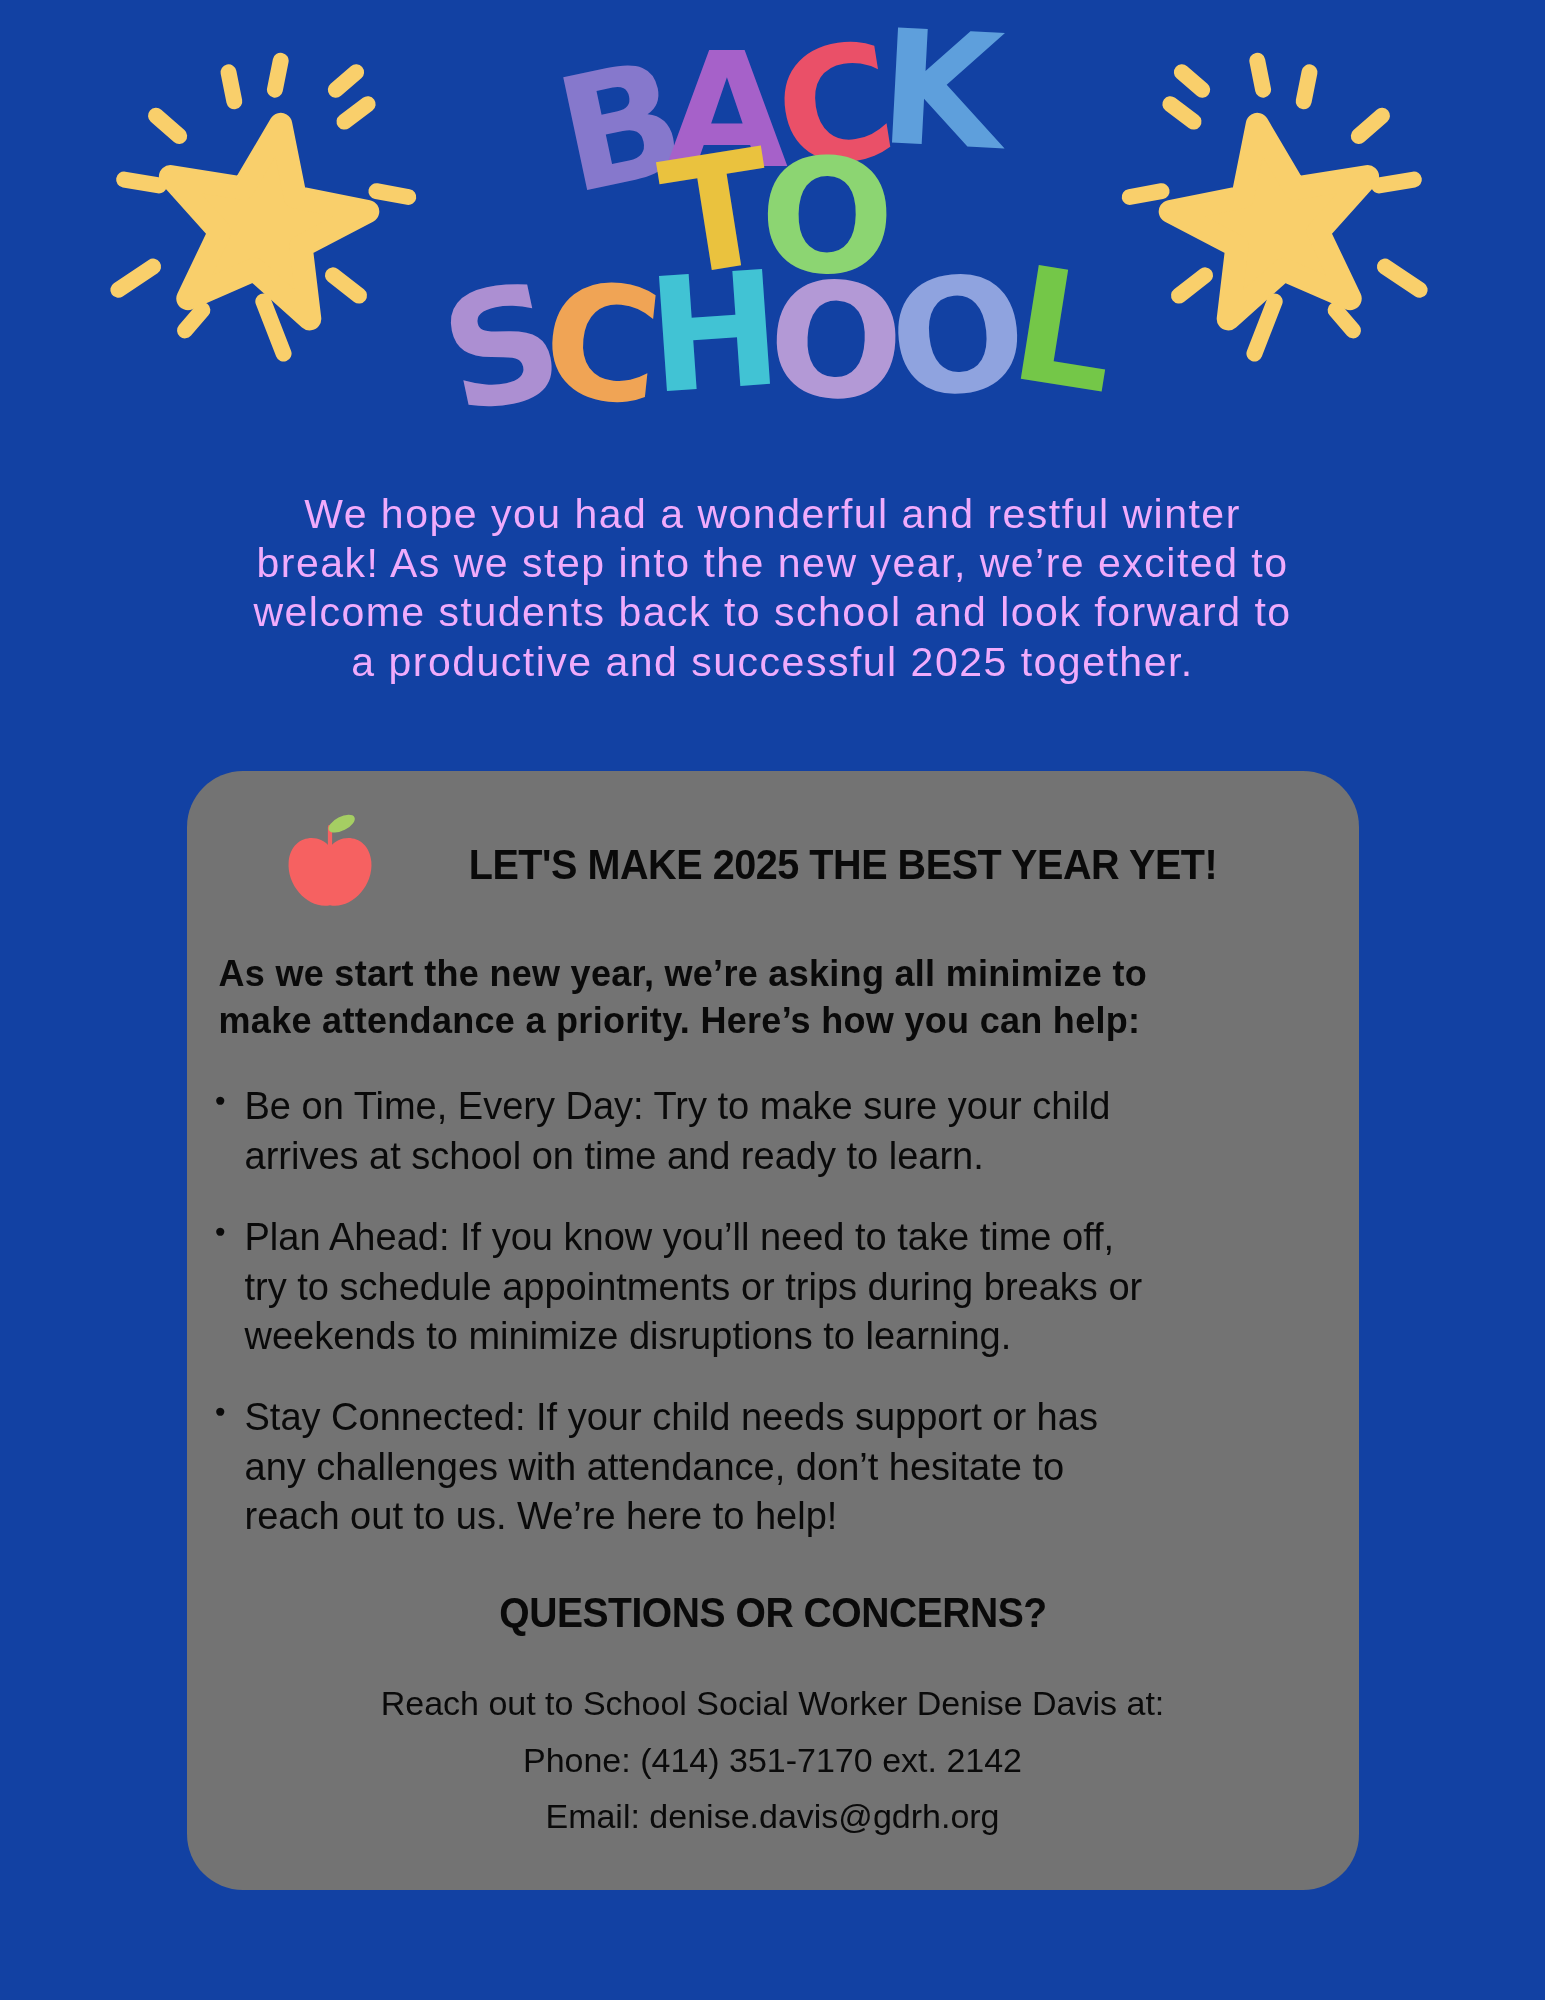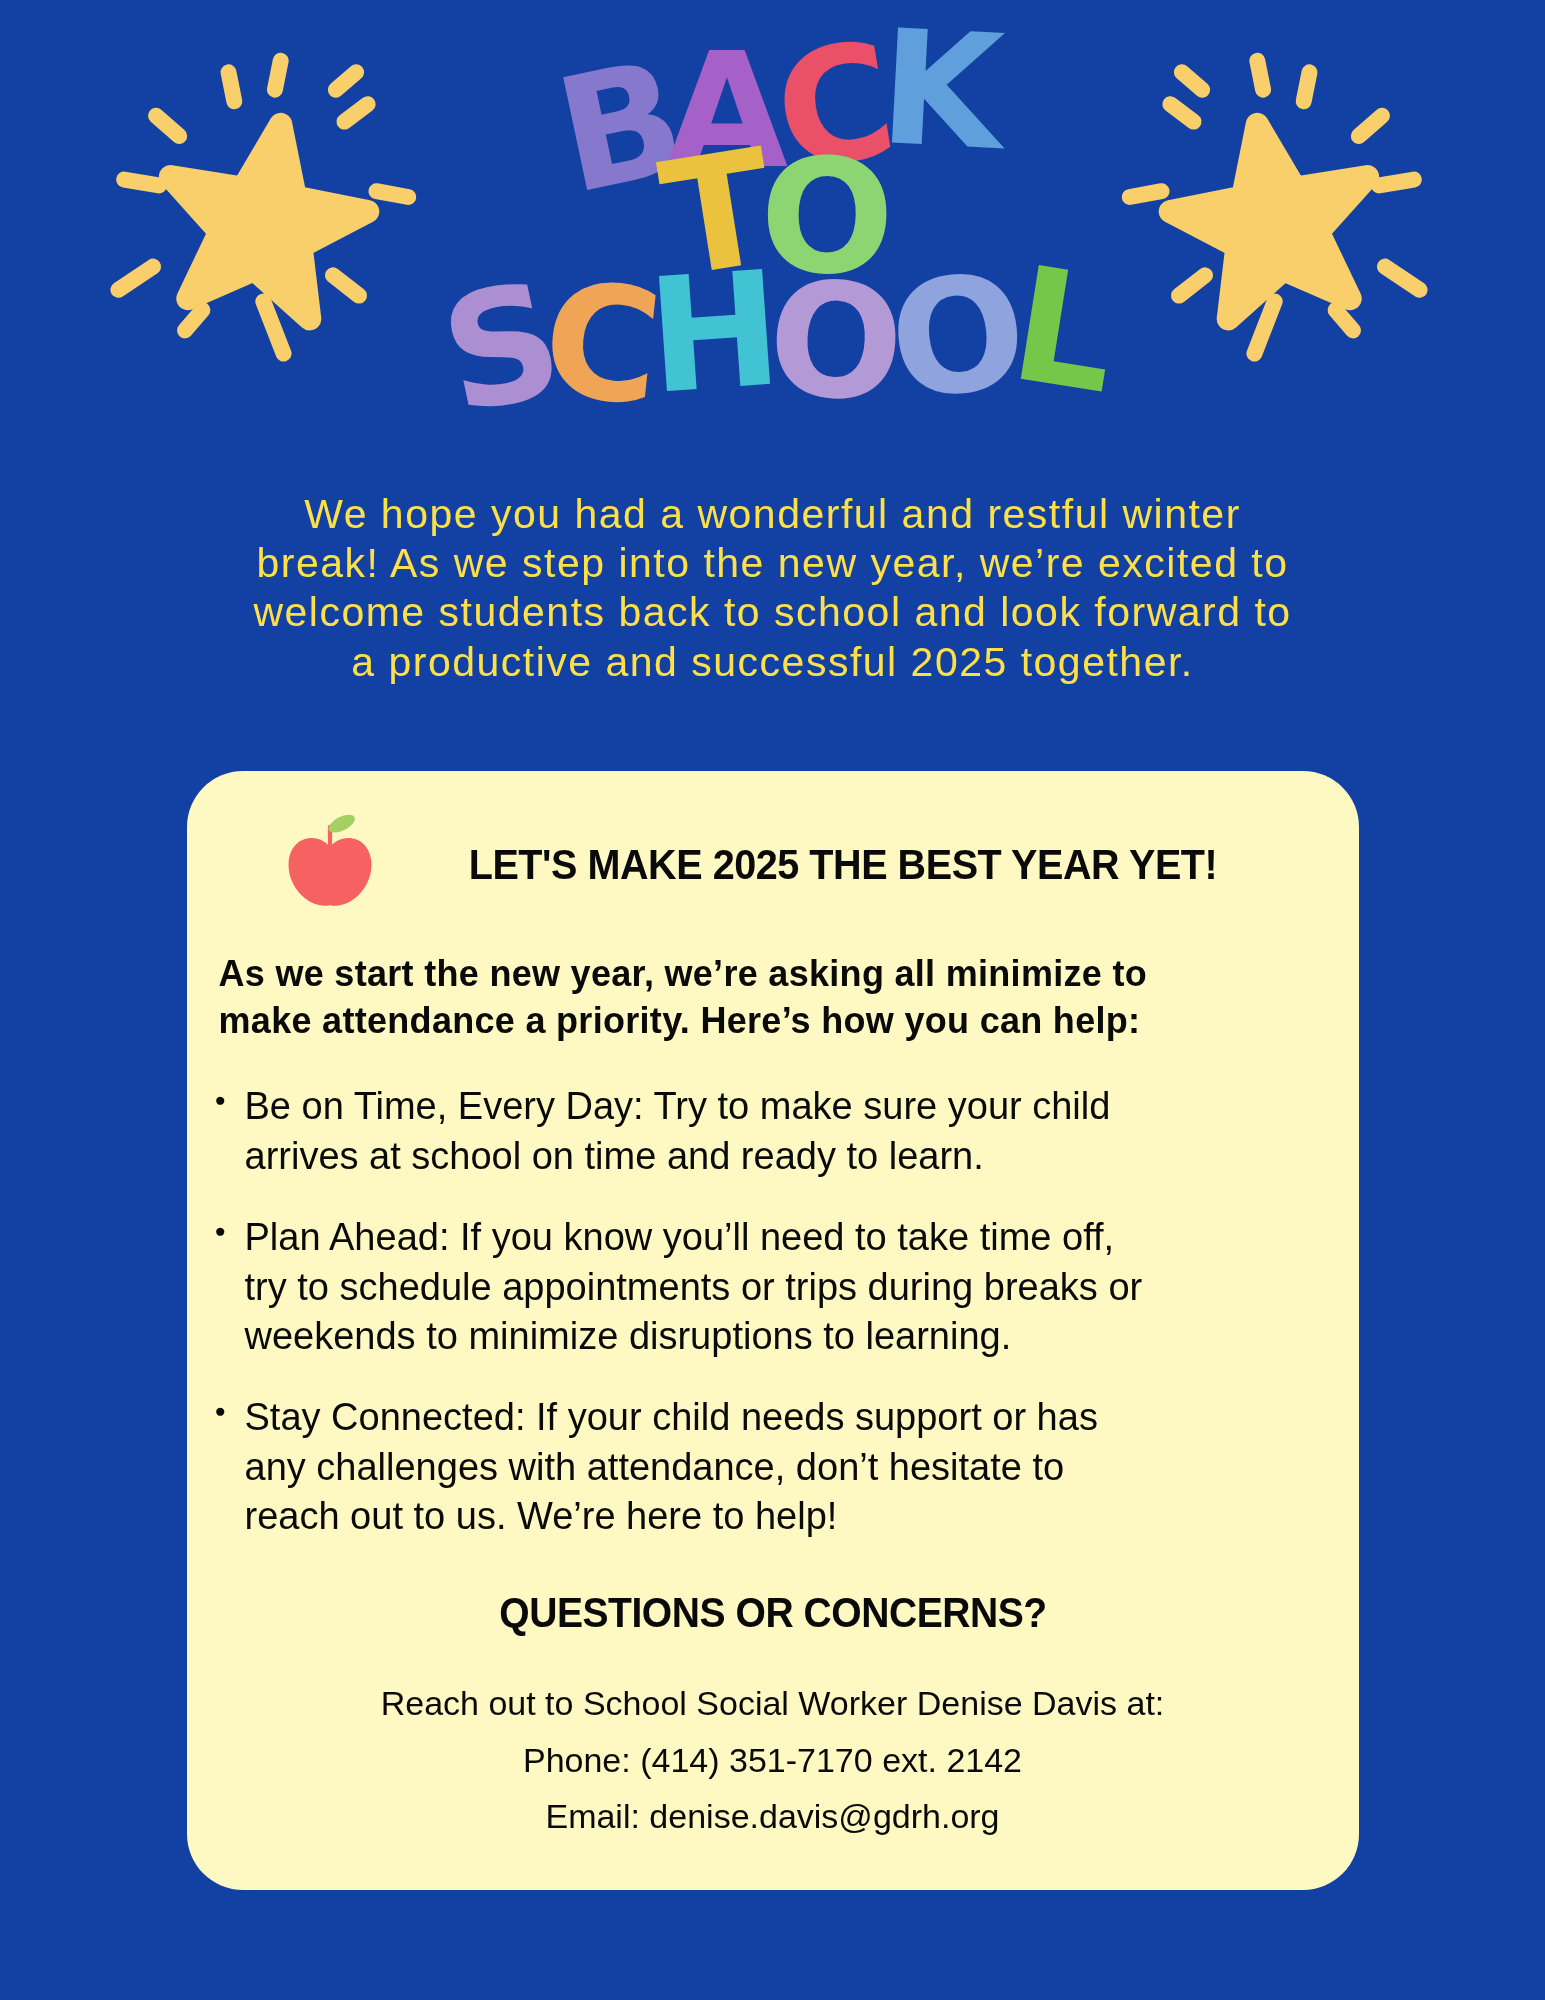--- a/index.html
+++ b/index.html
@@ -26,25 +26,25 @@
   .word-to .tl:nth-child(1){transform:rotate(-6deg) translateY(-2px);}
   .word-to .tl:nth-child(2){transform:rotate(4deg) translateY(6px);}
   .word-school .tl:nth-child(1){transform:rotate(-12deg) translateY(10px);}
   .word-school .tl:nth-child(2){transform:rotate(6deg) translateY(4px);}
   .word-school .tl:nth-child(3){transform:rotate(-4deg) translateY(-6px);}
   .word-school .tl:nth-child(4){transform:rotate(3deg) translateY(2px);}
   .word-school .tl:nth-child(5){transform:rotate(-6deg) translateY(-2px);}
   .word-school .tl:nth-child(6){transform:rotate(9deg) translateY(-10px);}
 
   
-  .intro-text{margin:118px auto 0;max-width:1340px;text-align:center;color:#fde047;
+  .intro-text{margin:118px auto 0;max-width:1340px;text-align:center;color:#f0abfc;
     font-size:41px;line-height:1.2;letter-spacing:1.5px;white-space:pre-line;}
 
   
-  .card{width:1172px;margin:84px auto 0;background:#fef9c3;border-radius:56px;
+  .card{width:1172px;margin:84px auto 0;background:#737373;border-radius:56px;
     padding:38px 26px 42px;box-sizing:border-box;color:#0A0A0A;}
   .card-header{display:flex;align-items:center;padding:0 30px 0 64px;}
   .apple{width:106px;height:112px;flex:0 0 auto;}
   .card-heading{flex:1;margin:0;text-align:center;font-size:43px;font-weight:bold;
     letter-spacing:-0.5px;transform:scaleX(0.92);}
   .lead{margin:30px 6px 0;font-size:36px;font-weight:bold;line-height:1.3;
     letter-spacing:0.3px;white-space:pre-line;}
   .tips-list{list-style:none;margin:38px 0 0;padding:0;}
   .tips-list li{position:relative;padding-left:32px;margin-bottom:32px;
     font-size:38px;line-height:1.3;white-space:pre-line;}

